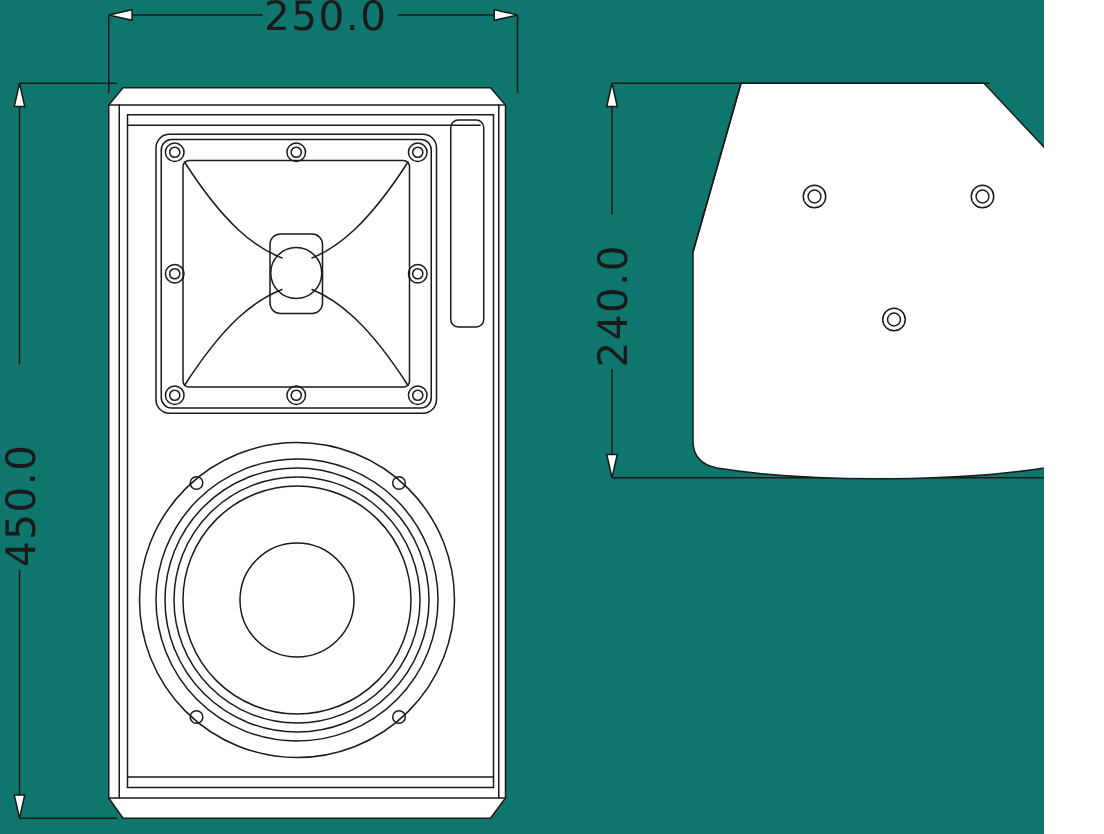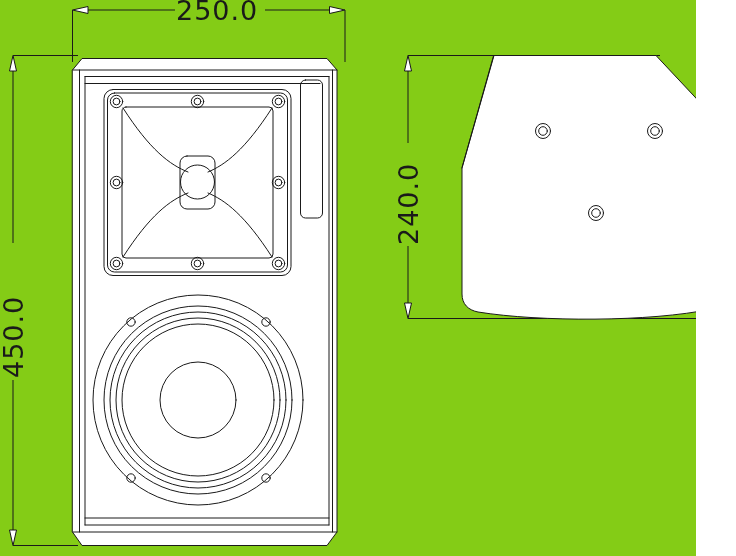--- a/index.html
+++ b/index.html
@@ -8,21 +8,21 @@
     padding: 0;
     background: #ffffff;
   }
   body {
     font-family: "Liberation Sans", sans-serif;
   }
   #drawing-root {
     position: relative;
     width: 696px;
     height: 556px;
-    background: #84cc16;
+    background: #0f766e;
     overflow: hidden;
   }
   svg#cad {
     display: block;
     width: 736px;
     height: 556px;
   }
   .ln {
     fill: none;
     stroke: #1a1a1a;

